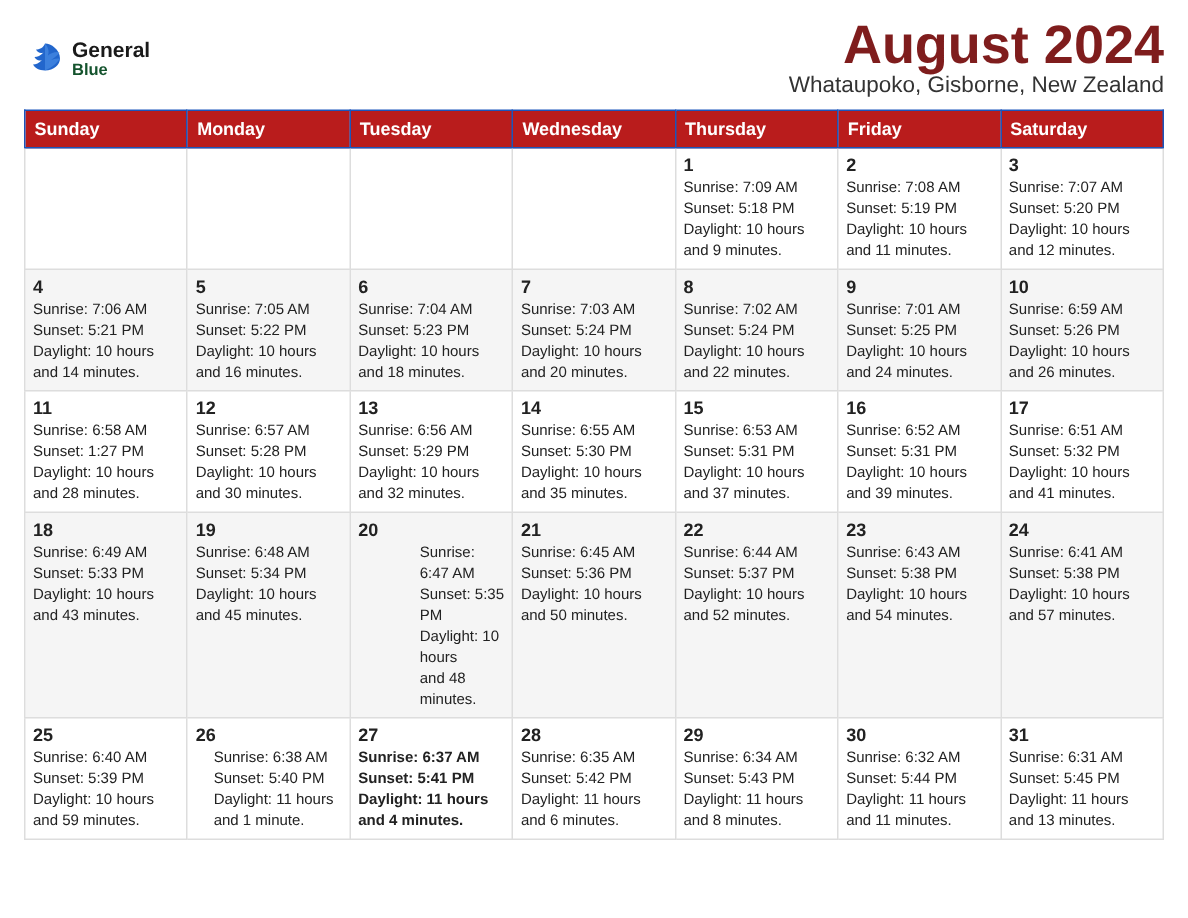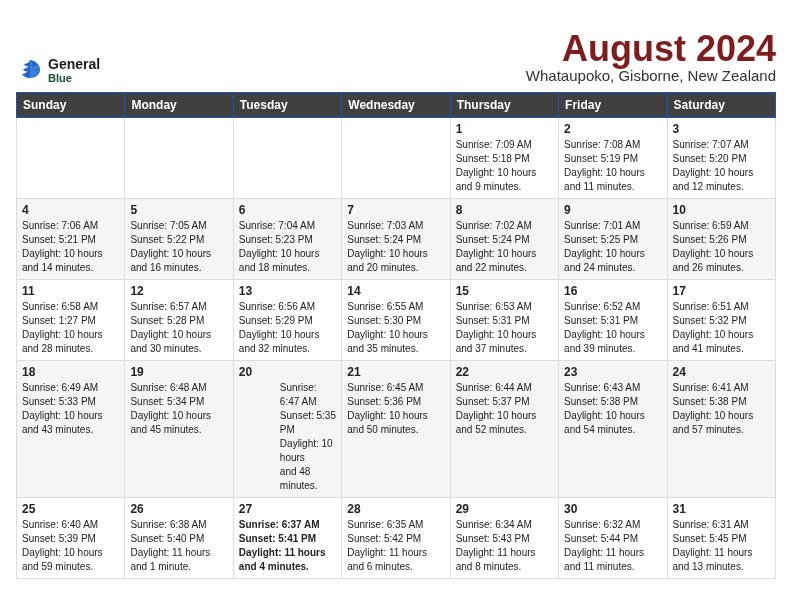--- a/index.html
+++ b/index.html
@@ -10,23 +10,22 @@
       height: 612px;
       overflow: hidden;
     }
     .container {
       width: 792px;
       padding: 12px 16px 8px 16px;
     }
     .header-area {
       display: flex;
       justify-content: space-between;
-      align-items: flex-end;
+      align-items: center;
       margin-bottom: 8px;
-      margin-top: 19px;
     }
     .logo {
       display: flex;
       align-items: center;
       gap: 4px;
     }
     .logo-bird {
       width: 28px;
       height: 28px;
     }
@@ -43,21 +42,21 @@
       font-size: 15px;
       color: #333;
       font-weight: normal;
     }
     .calendar-table {
       width: 100%;
       border-collapse: collapse;
       border: 1px solid #ccc;
     }
     .calendar-table th {
-      background-color: #404040;
+      background-color: #b91c1c;
       color: #fff;
       font-size: 12px;
       font-weight: bold;
       padding: 5px 6px;
       text-align: left;
       border: 1px solid #1a55bb;
     }
     .calendar-table td {
       vertical-align: top;
       font-size: 10px;
@@ -309,21 +308,21 @@
         <tr class="row-odd">
           <td>
             <span class="day-number">25</span>
             <div class="day-info" style="white-space: pre-line;">Sunrise: 6:40 AM
 Sunset: 5:39 PM
 Daylight: 10 hours
 and 59 minutes.</div>
           </td>
           <td>
             <span class="day-number">26</span>
-            <div class="day-info" style="white-space: pre-line;">Sunrise: 6:38 AM
+            <div class="day-info" style="white-space: pre-line; margin-left: 12px;">Sunrise: 6:38 AM
 Sunset: 5:40 PM
 Daylight: 11 hours
 and 1 minute.</div>
           </td>
           <td>
             <span class="day-number">27</span>
             <div class="day-info" style="white-space: pre-line; font-weight: bold;">Sunrise: 6:37 AM
 Sunset: 5:41 PM
 Daylight: 11 hours
 and 4 minutes.</div>

